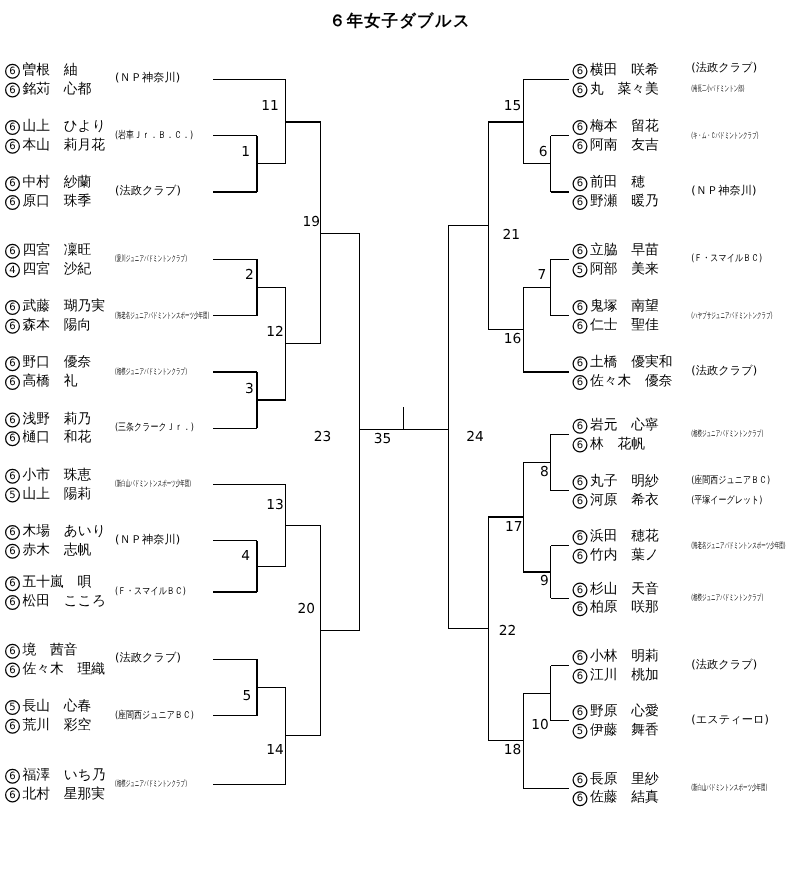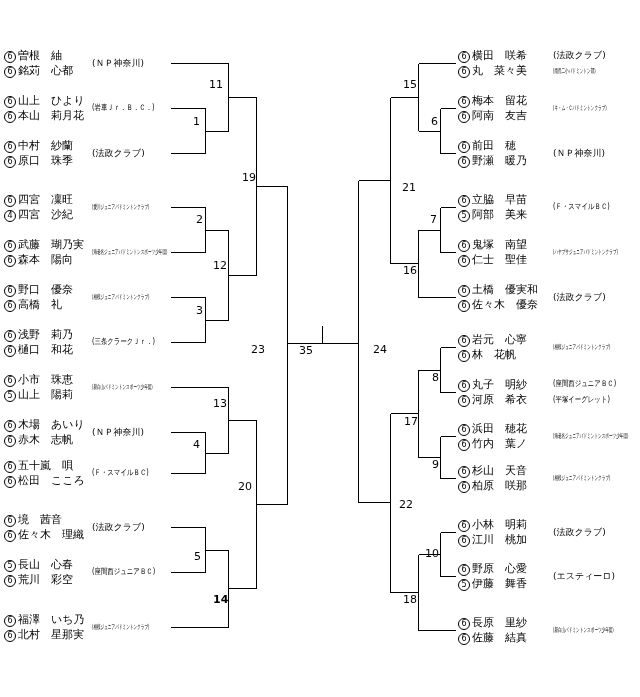--- a/index.html
+++ b/index.html
@@ -16,20 +16,21 @@
   .club{position:absolute;height:14px;line-height:14px;white-space:nowrap;}
   .club-m{font-size:9px;}
   .club-sm{font-size:8px;transform:scaleX(.8);transform-origin:0 50%;}
   .club-s{font-size:6.5px;transform:scaleX(.55);transform-origin:0 50%;}
   .mnum{position:absolute;font-size:11px;line-height:12px;}
 </style>
 </head>
 <body>
 
 <div class="page">
+  <div class="title">６年女子ダブルス</div>
   <svg id="lines" viewBox="0 0 640 697" width="640" height="697" shape-rendering="crispEdges">
     <g id="seg-group" transform="translate(0.5,0.5)" stroke="#000" stroke-width="1">
         <line x1="170" y1="63" x2="228" y2="63"></line>
         <line x1="170" y1="108" x2="205" y2="108"></line>
         <line x1="170" y1="153" x2="205" y2="153"></line>
         <line x1="170" y1="207" x2="205" y2="207"></line>
         <line x1="170" y1="252" x2="205" y2="252"></line>
         <line x1="170" y1="297" x2="205" y2="297"></line>
         <line x1="170" y1="342" x2="205" y2="342"></line>
         <line x1="170" y1="387" x2="228" y2="387"></line>
@@ -237,25 +238,25 @@
       <div class="club club-s" style="left: 553px; top: 623px;">(新白山バドミントンスポーツ少年団)</div>
       <div class="mnum" style="left: 193px; top: 116px;">1</div>
       <div class="mnum" style="left: 196px; top: 214px;">2</div>
       <div class="mnum" style="left: 196px; top: 305px;">3</div>
       <div class="mnum" style="left: 193px; top: 439px;">4</div>
       <div class="mnum" style="left: 194px; top: 551px;">5</div>
       <div class="mnum" style="left: 431px; top: 116px;">6</div>
       <div class="mnum" style="left: 430px; top: 214px;">7</div>
       <div class="mnum" style="left: 432px; top: 372px;">8</div>
       <div class="mnum" style="left: 432px; top: 459px;">9</div>
-      <div class="mnum" style="left: 425px; top: 548px; text-align: center;">10</div>
+      <div class="mnum" style="left: 425px; top: 574px; text-align: center;">10</div>
       <div class="mnum" style="left: 209px; top: 79px;">11</div>
       <div class="mnum" style="left: 213px; top: 260px;">12</div>
       <div class="mnum" style="left: 213px; top: 398px;">13</div>
-      <div class="mnum" style="left: 213px; top: 594px; font-weight: bold;">14</div>
+      <div class="mnum" style="left: 213px; top: 594px;">14</div>
       <div class="mnum" style="left: 403px; top: 79px;">15</div>
       <div class="mnum" style="left: 403px; top: 265px;">16</div>
       <div class="mnum" style="left: 404px; top: 416px;">17</div>
       <div class="mnum" style="left: 403px; top: 594px;">18</div>
       <div class="mnum" style="left: 242px; top: 172px;">19</div>
       <div class="mnum" style="left: 238px; top: 481px;">20</div>
       <div class="mnum" style="left: 402px; top: 182px;">21</div>
       <div class="mnum" style="left: 399px; top: 499px;">22</div>
       <div class="mnum" style="left: 251px; top: 344px;">23</div>
       <div class="mnum" style="left: 373px; top: 344px;">24</div>

